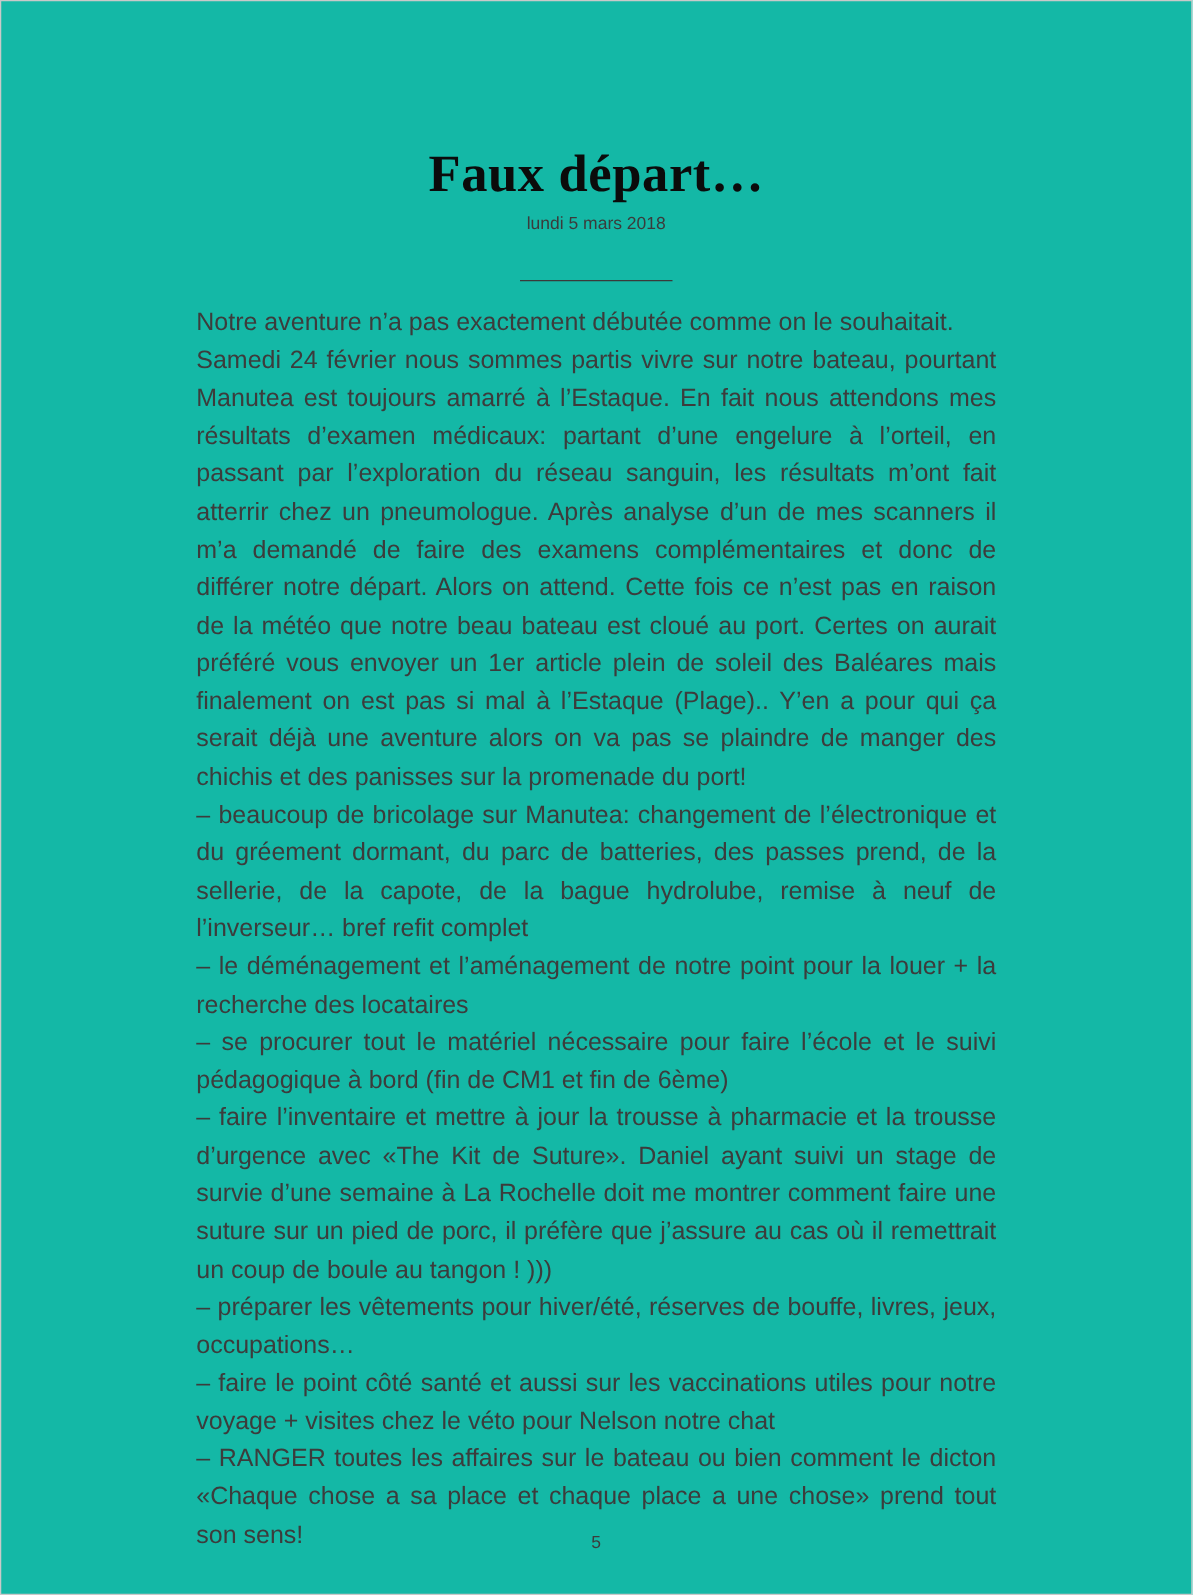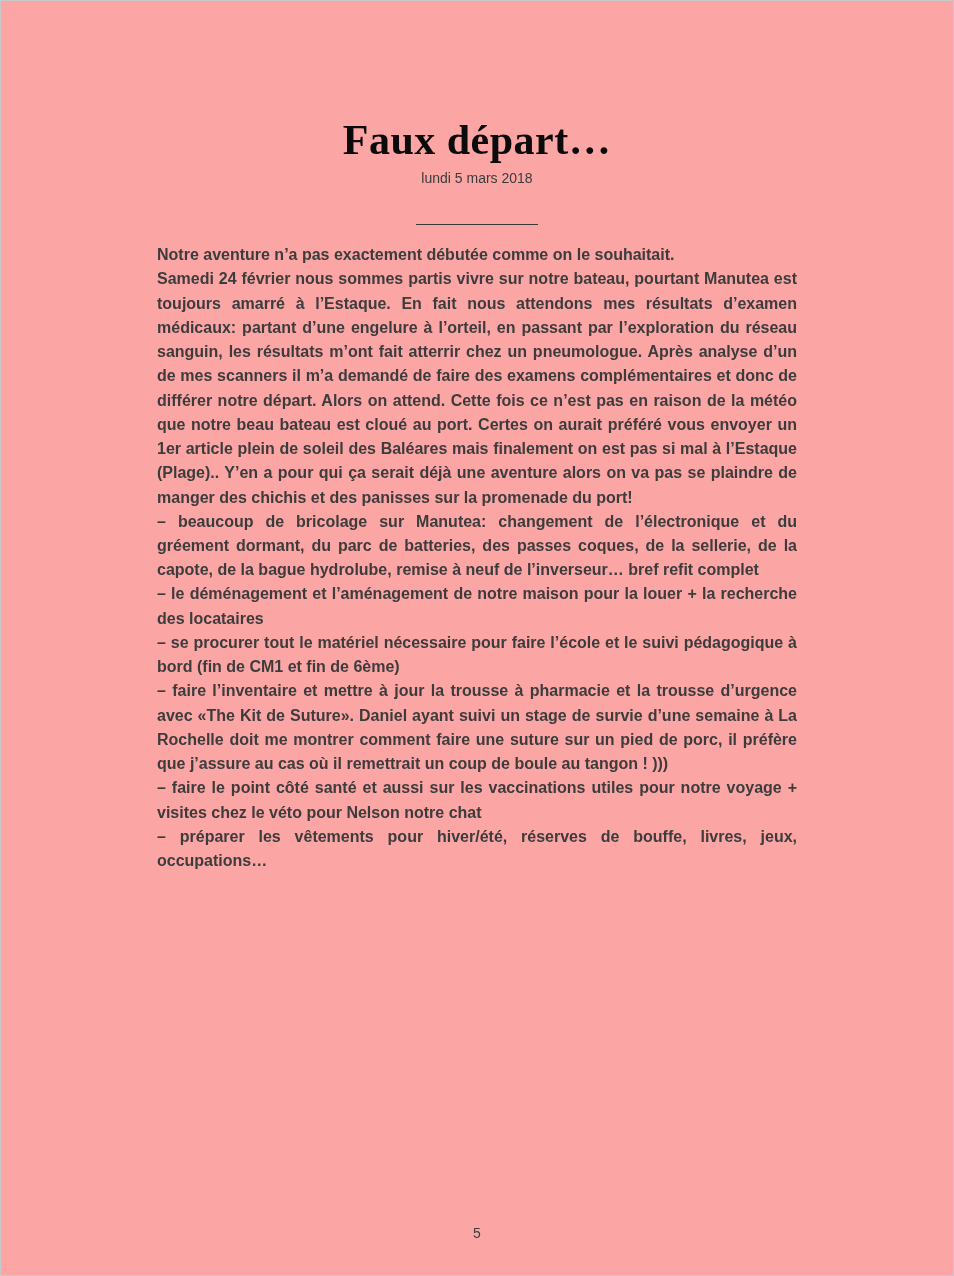--- a/index.html
+++ b/index.html
@@ -5,21 +5,21 @@
   * { box-sizing: border-box; }
   html, body {
     margin: 0;
     padding: 0;
     background: #ffffff;
   }
   .page {
     position: relative;
     width: 954px;
     height: 1276px;
-    background: #fca5a5;
+    background: #14b8a6;
     border: 1px solid #c9c9c9;
     font-family: "Liberation Sans", sans-serif;
     overflow: hidden;
   }
   .doc-header {
     text-align: center;
   }
   .title {
     margin: 0;
     padding-top: 116px;
@@ -38,25 +38,24 @@
   .separator {
     width: 122px;
     border: none;
     border-top: 1px solid #3a3a3a;
     margin: 38px auto 16px auto;
   }
   .article-body {
     width: 640px;
     margin: 0 auto;
     padding-top: 2px;
-    font-size: 16px;
+    font-size: 20px;
     line-height: 1.515;
     color: #3c3c3c;
     text-align: justify;
-    font-weight: bold;
   }
   .para {
     margin: 0;
     padding: 0;
   }
   .page-number {
     position: absolute;
     bottom: 34px;
     left: 0;
     right: 0;
@@ -72,25 +71,26 @@
 
   <header class="doc-header">
     <h1 class="title">Faux départ…</h1>
     <div class="date">lundi 5 mars 2018</div>
     <hr class="separator">
   </header>
 
   <main class="article-body">
     <p class="para">Notre aventure n’a pas exactement débutée comme on le souhaitait.</p>
     <p class="para">Samedi 24 février nous sommes partis vivre sur notre bateau, pourtant Manutea est toujours amarré à l’Estaque. En fait nous attendons mes résultats d’examen médicaux: partant d’une engelure à l’orteil, en passant par l’exploration du réseau sanguin, les résultats m’ont fait atterrir chez un pneumologue. Après analyse d’un de mes scanners il m’a demandé de faire des examens complémentaires et donc de différer notre départ. Alors on attend. Cette fois ce n’est pas en raison de la météo que notre beau bateau est cloué au port. Certes on aurait préféré vous envoyer un 1er article plein de soleil des Baléares mais finalement on est pas si mal à l’Estaque (Plage).. Y’en a pour qui ça serait déjà une aventure alors on va pas se plaindre de manger des chichis et des panisses sur la promenade du port!</p>
-    <p class="para">– beaucoup de bricolage sur Manutea: changement de l’électronique et du gréement dormant, du parc de batteries, des passes coques, de la sellerie, de la capote, de la bague hydrolube, remise à neuf de l’inverseur… bref refit complet</p>
-    <p class="para">– le déménagement et l’aménagement de notre maison pour la louer + la recherche des locataires</p>
+    <p class="para">– beaucoup de bricolage sur Manutea: changement de l’électronique et du gréement dormant, du parc de batteries, des passes prend, de la sellerie, de la capote, de la bague hydrolube, remise à neuf de l’inverseur… bref refit complet</p>
+    <p class="para">– le déménagement et l’aménagement de notre point pour la louer + la recherche des locataires</p>
     <p class="para">– se procurer tout le matériel nécessaire pour faire l’école et le suivi pédagogique à bord (fin de CM1 et fin de 6ème)</p>
     <p class="para">– faire l’inventaire et mettre à jour la trousse à pharmacie et la trousse d’urgence avec «The Kit de Suture». Daniel ayant suivi un stage de survie d’une semaine à La Rochelle doit me montrer comment faire une suture sur un pied de porc, il préfère que j’assure au cas où il remettrait un coup de boule au tangon ! )))</p>
+    <p class="para">– préparer les vêtements pour hiver/été, réserves de bouffe, livres, jeux, occupations…</p>
     <p class="para">– faire le point côté santé et aussi sur les vaccinations utiles pour notre voyage + visites chez le véto pour Nelson notre chat</p>
-    <p class="para">– préparer les vêtements pour hiver/été, réserves de bouffe, livres, jeux, occupations…</p>
+    <p class="para">– RANGER toutes les affaires sur le bateau ou bien comment le dicton «Chaque chose a sa place et chaque place a une chose» prend tout son sens!</p>
   </main>
 
   <footer>
     <div class="page-number">5</div>
   </footer>
 
 </div>
 
 </body></html>

